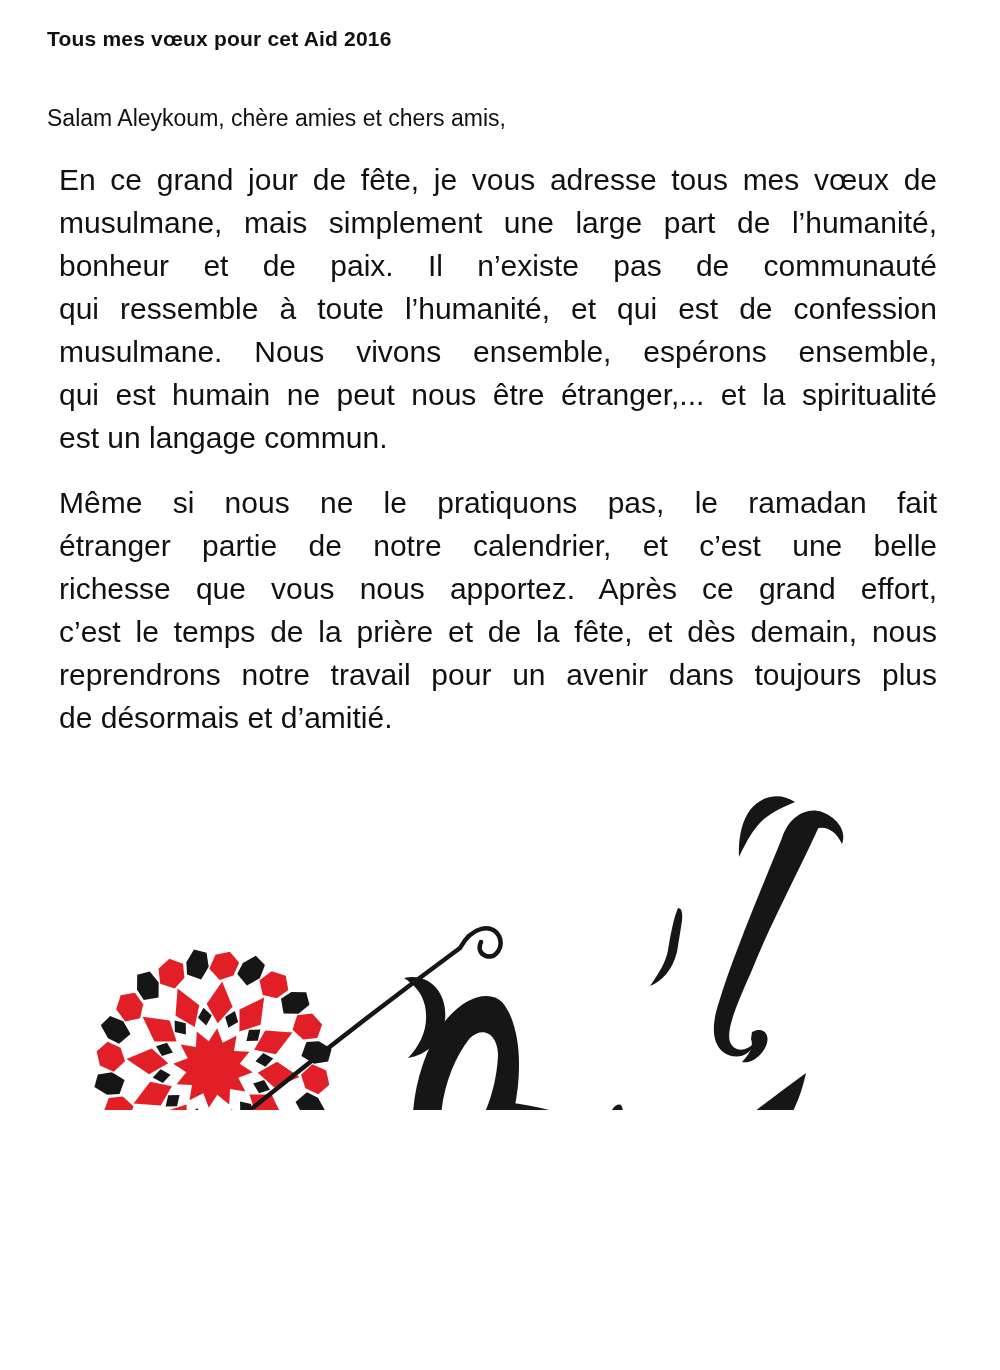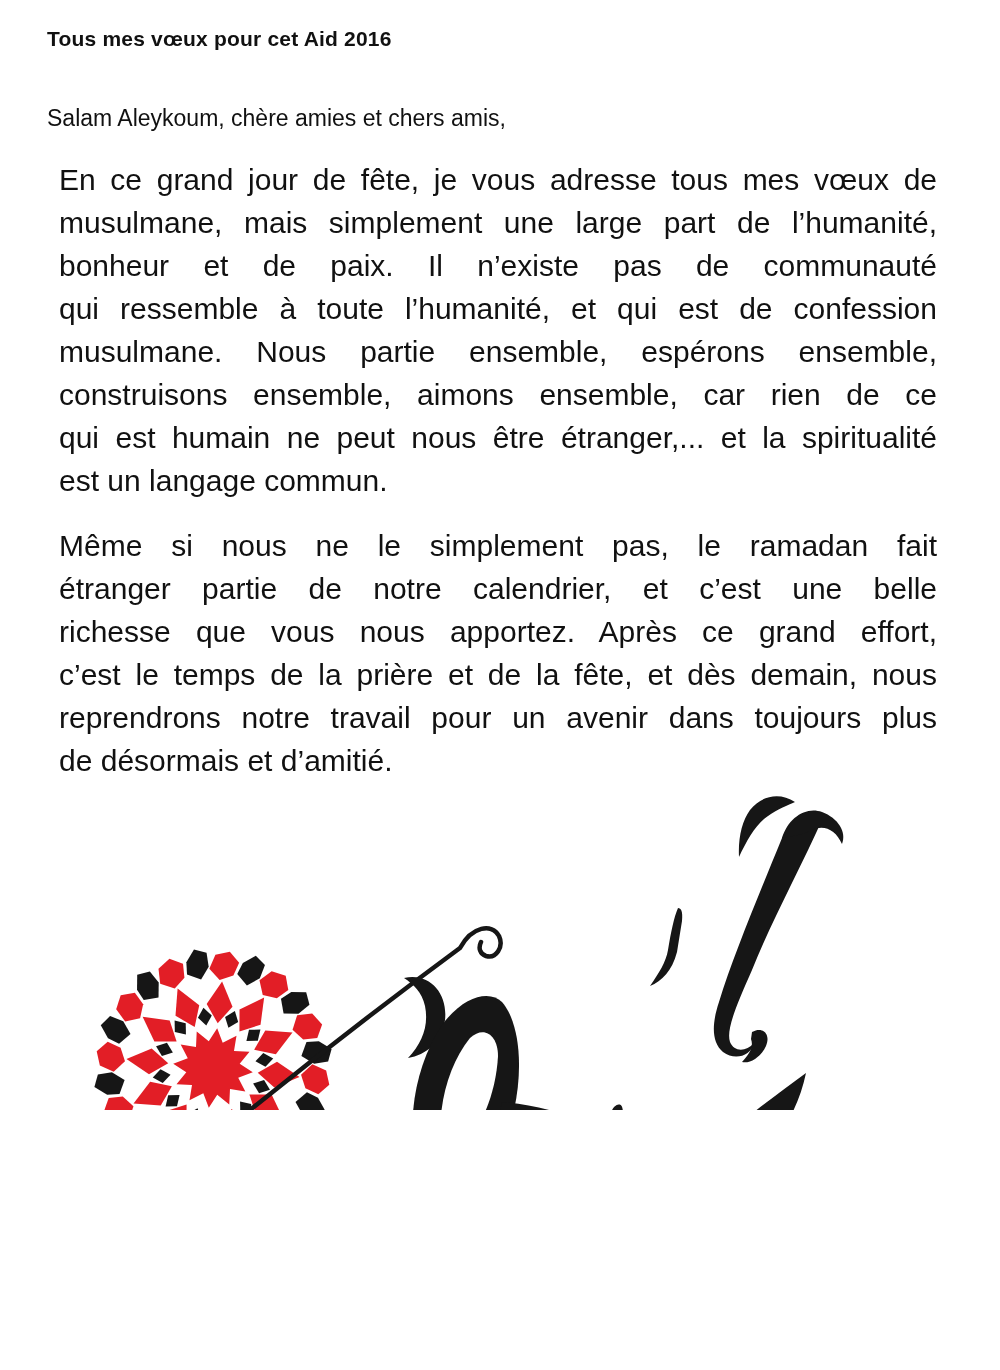--- a/index.html
+++ b/index.html
@@ -27,28 +27,27 @@
 
     <p class="doc-title">Tous mes vœux pour cet Aid 2016</p>
 
     <p class="greeting">Salam Aleykoum, chère amies et chers amis,</p>
 
     <div class="para">
       <div class="tline">En ce grand jour de fête, je vous adresse tous mes vœux de</div>
       <div class="tline">musulmane, mais simplement une large part de l’humanité,</div>
       <div class="tline">bonheur et de paix. Il n’existe pas de communauté</div>
       <div class="tline">qui ressemble à toute l’humanité, et qui est de confession</div>
-      <div class="tline">musulmane. Nous partie ensemble, espérons ensemble,</div>
-      <div class="tline">construisons ensemble, aimons ensemble, car rien de ce</div>
+      <div class="tline">musulmane. Nous vivons ensemble, espérons ensemble,</div>
       <div class="tline">qui est humain ne peut nous être étranger,... et la spiritualité</div>
       <div class="tline last">est un langage commun.</div>
     </div>
 
     <div class="para">
-      <div class="tline">Même si nous ne le simplement pas, le ramadan fait</div>
+      <div class="tline">Même si nous ne le pratiquons pas, le ramadan fait</div>
       <div class="tline">étranger partie de notre calendrier, et c’est une belle</div>
       <div class="tline">richesse que vous nous apportez. Après ce grand effort,</div>
       <div class="tline">c’est le temps de la prière et de la fête, et dès demain, nous</div>
       <div class="tline">reprendrons notre travail pour un avenir dans toujours plus</div>
       <div class="tline last">de désormais et d’amitié.</div>
     </div>
   </div>
 
   <div class="artwork">
     <svg width="1000" height="590" viewBox="0 0 1000 590">

